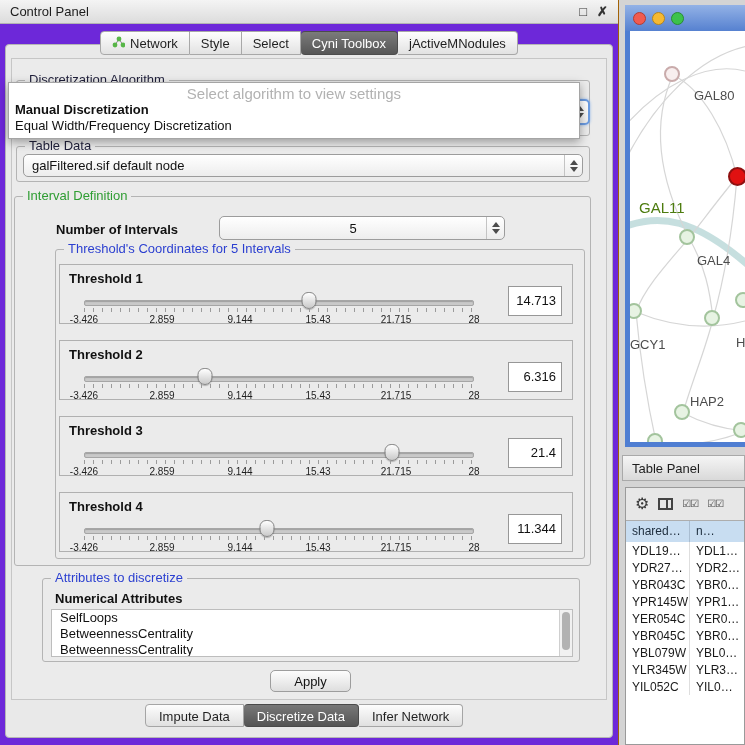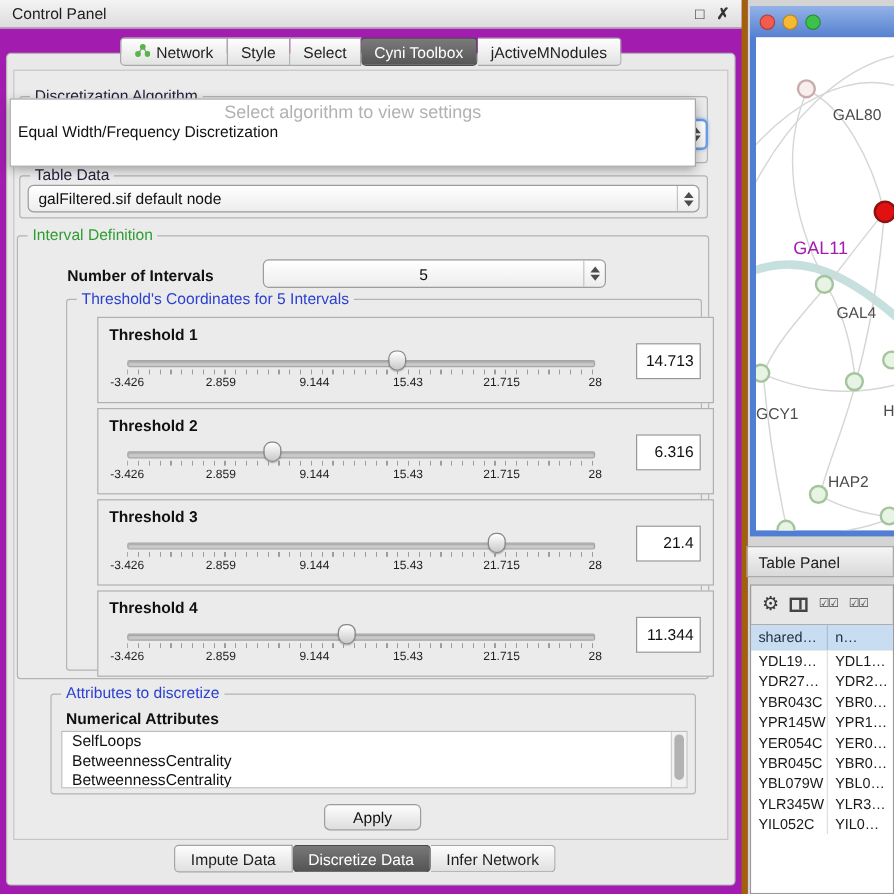--- a/index.html
+++ b/index.html
@@ -1,20 +1,20 @@
 <!DOCTYPE html>
 <html><head>
 <meta charset="utf-8">
 <style>
   html,body{margin:0;padding:0;background:#d4d4d4;width:745px;height:745px;overflow:hidden;
     font-family:"Liberation Sans",sans-serif;-webkit-font-smoothing:antialiased;}
   .screen{position:relative;width:745px;height:745px;}
 
   
-  .cp{position:absolute;left:0;top:0;width:618px;height:745px;background:#a21caf;border-right:5px solid #a16207;}
+  .cp{position:absolute;left:0;top:0;width:618px;height:745px;background:#6d28d9;border-right:1px solid #a16207;}
   .cp-titlebar{position:absolute;left:0;top:0;right:0;height:24px;background:linear-gradient(#f4f4f4,#dcdcdc);
     border-bottom:1px solid #b3b3b3;display:flex;align-items:center;padding:0 10px;box-sizing:border-box;}
   .cp-title{font-size:13px;color:#1d1d1d;}
   .cp-winicons{margin-left:auto;display:flex;gap:10px;align-items:center;}
   .wicon{font-size:13px;color:#333;cursor:default;line-height:1;}
   .wicon.close{font-weight:bold;}
 
   .tabrow{position:absolute;left:0;top:31px;width:618px;display:flex;justify-content:center;z-index:5;}
   .tab{display:flex;align-items:center;gap:5px;height:24px;padding:0 11px;font-size:13px;color:#1f1f1f;
     background:linear-gradient(#fefefe,#e2e2e2);border:1px solid #a8a8a8;border-left:none;box-sizing:border-box;}
@@ -51,21 +51,21 @@
   .p-opt.b{font-weight:bold;}
 
   .g-tdata{left:16px;top:146px;width:574px;height:36px;}
   .g-tdata .combo{left:6px;top:7px;width:560px;height:23px;}
 
   .g-interval{left:14px;top:196px;width:577px;height:370px;}
   .nlabel{position:absolute;left:41px;top:25px;font-size:13px;font-weight:bold;color:#111;}
   .combo.small{left:204px;top:19px;width:286px;height:24px;}
 
   .g-thresholds{left:40px;top:52px;width:530px;height:310px;}
-  .tpanel{position:absolute;left:25px;width:514px;height:72px;border:1px solid #b0b0b0;background:#ebebeb;box-sizing:border-box;}
+  .tpanel{position:absolute;left:3px;width:514px;height:60px;border:1px solid #b0b0b0;background:#ebebeb;box-sizing:border-box;}
   .tname{position:absolute;left:9px;top:6px;font-size:13px;font-weight:bold;color:#111;}
   .sliderwrap{position:absolute;left:24px;top:26px;width:390px;height:42px;text-align:right;}
   .track{position:absolute;left:0;right:0;top:9px;height:4px;background:#c9c9c9;border:1px solid #a6a6a6;border-radius:2px;
     box-shadow:inset 0 1px 1px rgba(0,0,0,.2);}
   .thumb{position:absolute;top:1px;width:15px;height:17px;background:linear-gradient(#ffffff,#c9c9c9);
     border:1px solid #878787;border-radius:8px 8px 9px 9px;transform:translateX(-50%);box-shadow:0 1px 1px rgba(0,0,0,.25);box-sizing:border-box;}
   .ticks{position:absolute;left:0;right:0;top:17px;height:4px;
     background-image:repeating-linear-gradient(to right,#9b9b9b 0,#9b9b9b 1px,transparent 1px,transparent 9px);}
   .tk{position:absolute;top:23px;font-size:10px;color:#1e1e1e;transform:translateX(-50%);white-space:nowrap;}
   .tk0{left:0%;}.tk1{left:20%;}.tk2{left:40%;}.tk3{left:60%;}.tk4{left:80%;}.tk5{left:100%;}
@@ -97,21 +97,21 @@
   .tl{width:13px;height:13px;border-radius:50%;box-sizing:border-box;}
   .tl.red{background:#f15b50;border:1px solid #b23c34;}
   .tl.yellow{background:#f6b932;border:1px solid #b5851f;}
   .tl.green{background:#3cc24b;border:1px solid #2a8a35;}
   .canvas{position:absolute;left:5px;top:26px;width:115px;height:411px;background:#fff;overflow:hidden;padding-left:40px;}
   .canvas svg{position:absolute;left:0;top:0;}
   .node{position:absolute;width:16px;height:16px;border-radius:50%;background:#e7f3e3;border:2px solid #a3c49d;box-sizing:border-box;}
   .node.pink{background:#f8eeee;border-color:#c9abab;}
   .node.rednode{width:19px;height:19px;background:#e01111;border:2px solid #8f1010;}
   .nlab{position:absolute;font-size:13px;color:#4c4c4c;white-space:nowrap;}
-  .nlab.big{font-size:15px;color:#a21caf;margin-left:22px;}
+  .nlab.big{font-size:15px;color:#4d7c0f;}
 
   
   .tp-bar{position:absolute;left:622px;top:455px;width:123px;height:26px;background:linear-gradient(#f5f5f5,#d9d9d9);
     border:1px solid #a9a9a9;box-sizing:border-box;display:flex;align-items:center;padding-left:9px;font-size:13px;color:#1d1d1d;}
   .twin{position:absolute;left:625px;top:487px;width:120px;height:258px;background:#e7e7e7;border:1px solid #9a9a9a;box-sizing:border-box;}
   .t-toolbar{height:32px;display:flex;align-items:center;gap:9px;padding-left:9px;}
   .gear{font-size:16px;color:#3a3a3a;line-height:1;}
   .colicon{width:15px;height:12px;border:2px solid #444;position:relative;box-sizing:border-box;}
   .colicon::after{content:"";position:absolute;left:50%;top:0;bottom:0;width:2px;background:#444;}
   .checks{font-size:10px;color:#4a4a4a;letter-spacing:-1px;line-height:1;}
@@ -287,20 +287,21 @@
     <button class="apply">Apply</button>
 
     <div class="btabs">
       <div class="btab">Impute Data</div>
       <div class="btab selected">Discretize Data</div>
       <div class="btab">Infer Network</div>
     </div>
 
     <div class="popup">
       <div class="p-ph">Select algorithm to view settings</div>
+      <div class="p-opt b">Manual Discretization</div>
       <div class="p-opt">Equal Width/Frequency Discretization</div>
     </div>
   </section>
 
   <section class="netwin">
     <div class="net-titlebar">
       <span class="tl red"></span>
       <span class="tl yellow"></span>
       <span class="tl green"></span>
     </div>

